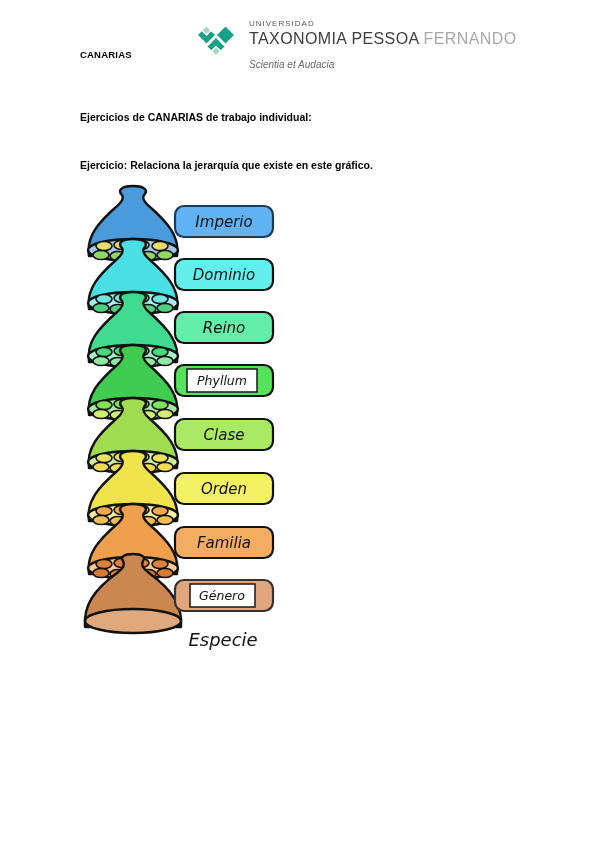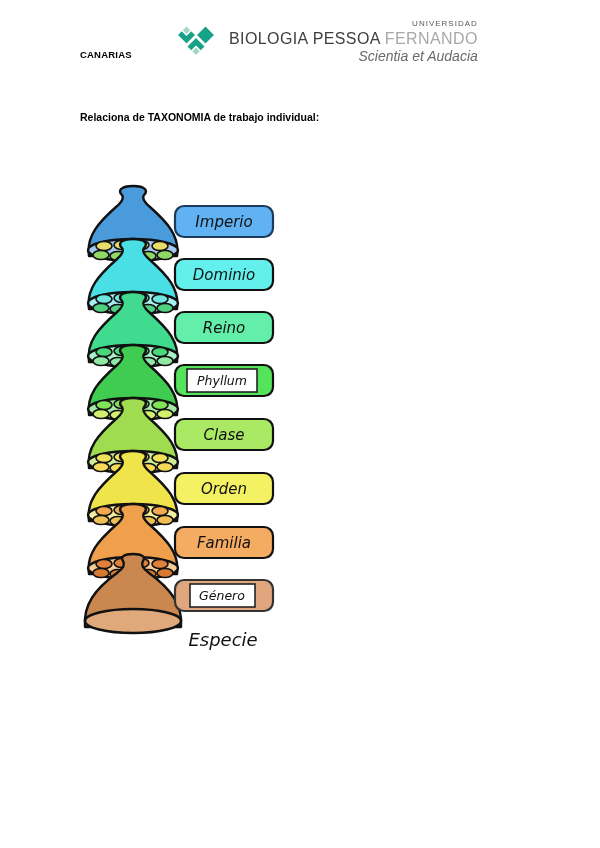--- a/index.html
+++ b/index.html
@@ -4,27 +4,27 @@
 <style>
   html,body{margin:0;padding:0;background:#e8e8e8;}
   .page{
     position:relative;width:600px;height:848px;background:#ffffff;
     font-family:"Liberation Sans",sans-serif;overflow:hidden;margin:0 auto;
   }
   .course{
     position:absolute;left:80px;top:49px;font-size:9.5px;font-weight:bold;color:#000;
     letter-spacing:.2px;
   }
-  .logo{position:absolute;left:171px;top:18px;display:flex;align-items:flex-start;text-align:right;}
+  .logo{position:absolute;left:191px;top:18px;display:flex;align-items:flex-start;}
   .logo-icon{width:50px;height:47px;margin-right:8px;}
   .logo-text{padding-top:2px;line-height:1.1;}
   .uni-small{font-size:8px;color:#595959;letter-spacing:1px;}
   .uni-main{font-size:16px;color:#3e3e3e;letter-spacing:.4px;margin-top:1px;white-space:nowrap;}
   .uni-region{color:#a8a8a8;}
-  .motto{font-size:14px;font-style:italic;color:#6a6a6a;margin-top:2px;}
+  .motto{font-size:10px;font-style:italic;color:#6a6a6a;margin-top:12px;}
   .heading1{position:absolute;left:80px;top:111px;font-size:10.5px;font-weight:bold;color:#000;}
   .heading2{position:absolute;left:80px;top:159px;font-size:10.5px;font-weight:bold;color:#000;}
   .diagram{position:absolute;left:60px;top:180px;width:260px;height:490px;}
   .hand{
     font-family:"DejaVu Sans",sans-serif;font-style:italic;font-size:15px;fill:#111;
     text-anchor:middle;
   }
   .hand-small{font-size:12.5px;}
   .hand-big{font-size:18px;}
   .dome-outline{stroke:#111;stroke-width:2.4;stroke-linejoin:round;}
@@ -45,26 +45,27 @@
       <g stroke="#ffffff" stroke-width="3">
         <polygon points="31,5 50,24 31,43 12,24" fill="#18A189"></polygon>
         <polygon points="69,5 88,24 69,43 50,24" fill="#18A189"></polygon>
         <polygon points="50,28 69,47 50,66 31,47" fill="#18A189"></polygon>
         <polygon points="31,5 40.5,14.5 31,24 21.5,14.5" fill="#A9D6C3"></polygon>
         <polygon points="50,47 59.5,56.5 50,66 40.5,56.5" fill="#A9D6C3"></polygon>
       </g>
     </svg>
     <div class="logo-text">
       <div class="uni-small">UNIVERSIDAD</div>
-      <div class="uni-main"><span>BIOLOGIA PESSOA</span> <span class="uni-region">FERNANDO</span></div>
+      <div class="uni-main"><span>TAXONOMIA PESSOA</span> <span class="uni-region">FERNANDO</span></div>
       <div class="motto">Scientia et Audacia</div>
     </div>
   </div>
 
-  <div class="heading1">Relaciona de TAXONOMIA de trabajo individual:</div>
+  <div class="heading1">Ejercicios de CANARIAS de trabajo individual:</div>
+  <div class="heading2">Ejercicio: Relaciona la jerarquía que existe en este gráfico.</div>
 
   <svg class="diagram" viewBox="60 180 260 490">
     <defs>
       <path id="dome-shape" class="dome-outline" d="M -44 6 C -47 -14 -34 -28 -17 -43 C -11 -48 -9 -52 -11 -55 C -15 -59 -13 -64 0 -64 C 13 -64 15 -59 11 -55 C 9 -52 11 -48 17 -43 C 34 -28 47 -14 44 6 Z"></path>
       <path id="bell-shape" class="dome-outline" d="M -48 6 C -50 -16 -38 -32 -16 -48 C -9 -53 -8 -57 -10 -60 C -13 -64 -9 -67 0 -67 C 9 -67 13 -64 10 -60 C 8 -57 9 -53 16 -48 C 38 -32 50 -16 48 6 Z"></path>
       <g id="seeds-top">
         <ellipse class="seed" cx="-29" cy="-4" rx="8" ry="4.5"></ellipse>
         <ellipse class="seed" cx="-11" cy="-5" rx="8" ry="4.5"></ellipse>
         <ellipse class="seed" cx="8" cy="-5" rx="8" ry="4.5"></ellipse>
         <ellipse class="seed" cx="27" cy="-4" rx="8" ry="4.5"></ellipse>

